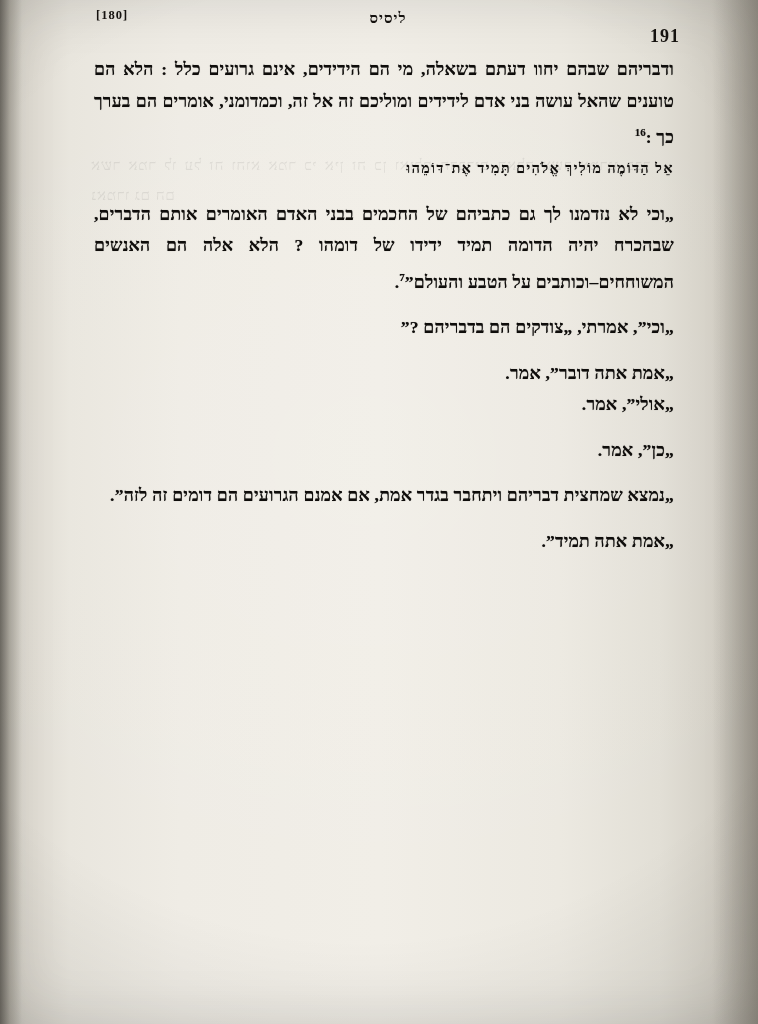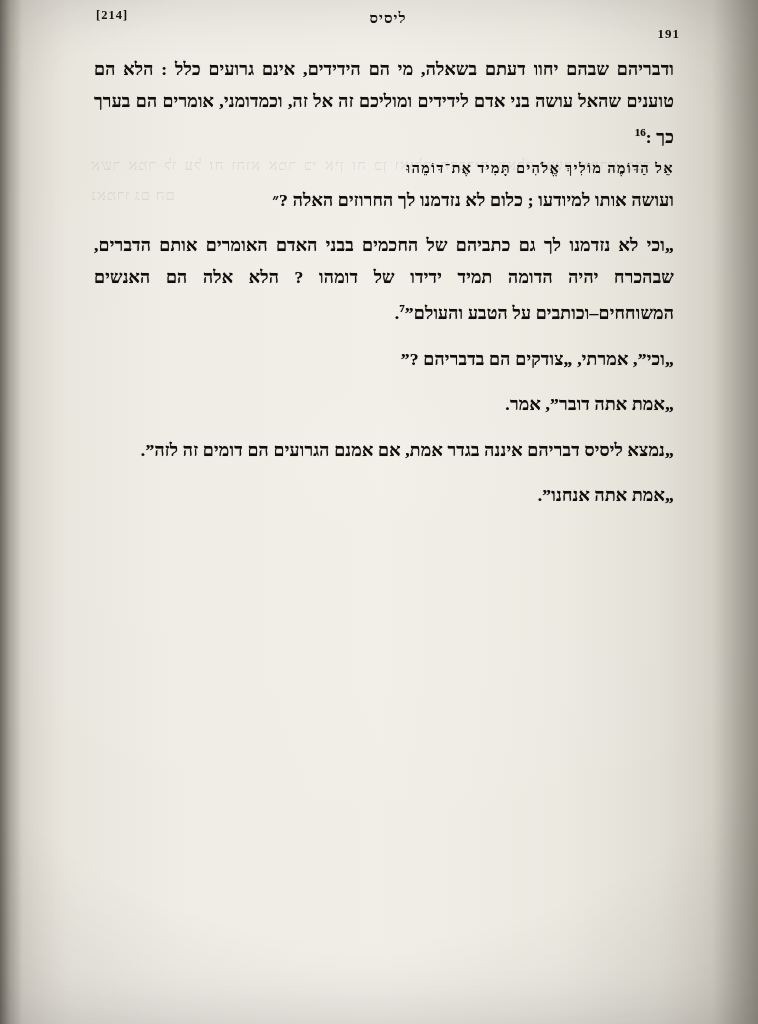--- a/index.html
+++ b/index.html
@@ -77,21 +77,21 @@
     position: absolute;
     left: 50%;
     transform: translateX(-50%);
     top: -4px;
     font-size: 15px;
   }
   .header .page-number {
     position: absolute;
     right: 0;
     top: 12px;
-    font-size: 13px;
+    font-size: 18px;
     font-weight: bold;
   }
   .header .bracket-number {
     position: absolute;
     left: 0;
     top: -6px;
     font-size: 12.5px;
     font-weight: bold;
     direction: ltr;
   }
@@ -142,42 +142,43 @@
 <body>
 
 <div id="page">
 
   <div id="gutter"></div>
   <div id="rightedge"></div>
 
   <div id="showthrough">אשר אמר לו על זה והוא אמר כי אין זה כן ואולם הדברים האלה אשר אמרנו כבר נאמרו גם הם</div>
 
   <div class="header">
-    <span class="bracket-number">[214]</span>
+    <span class="bracket-number">[180]</span>
     <span class="running-title">ליסיס</span>
     <span class="page-number">191</span>
   </div>
 
   <div id="col">
 
     <p class="indent"><span>ודבריהם שבהם יחוו דעתם בשאלה, מי הם הידידים, אינם גרועים כלל : הלא הם טוענים שהאל עושה בני אדם לידידים ומוליכם זה אל זה, וכמדומני, אומרים הם בערך כך :</span><sup class="note">16</sup></p>
 
     <p class="verse">אֵל הַדּוֹמֶה מוֹלִיךְ אֱלֹהִים תָּמִיד אֶת־דּוֹמֵהוּ</p>
 
-    <p>ועושה אותו למיודעו ; כלום לא נזדמנו לך החרוזים האלה ?״</p>
 
 
     <p class="spaced"><span>„וכי לא נזדמנו לך גם כתביהם של החכמים בבני האדם האומרים אותם הדברים, שבהכרח יהיה הדומה תמיד ידידו של דומהו ? הלא אלה הם האנשים המשוחחים–וכותבים על הטבע והעולם”</span><sup class="note">7</sup>.</p>
 
     <p class="spaced">„וכי”, אמרתי, „צודקים הם בדבריהם ?”</p>
 
     <p class="spaced">„אמת אתה דובר”, אמר.</p>
 
+    <p>„אולי”, אמר.</p>
 
 
+    <p class="spaced">„כן”, אמר.</p>
 
-    <p class="spaced">„נמצא ליסיס דבריהם איננה בגדר אמת, אם אמנם הגרועים הם דומים זה לזה”.</p>
+    <p class="spaced">„נמצא שמחצית דבריהם ויתחבר בגדר אמת, אם אמנם הגרועים הם דומים זה לזה”.</p>
 
-    <p class="spaced">„אמת אתה אנחנו”.</p>
+    <p class="spaced">„אמת אתה תמיד”.</p>
 
 
   </div>
 </div>
 
 </body></html>

